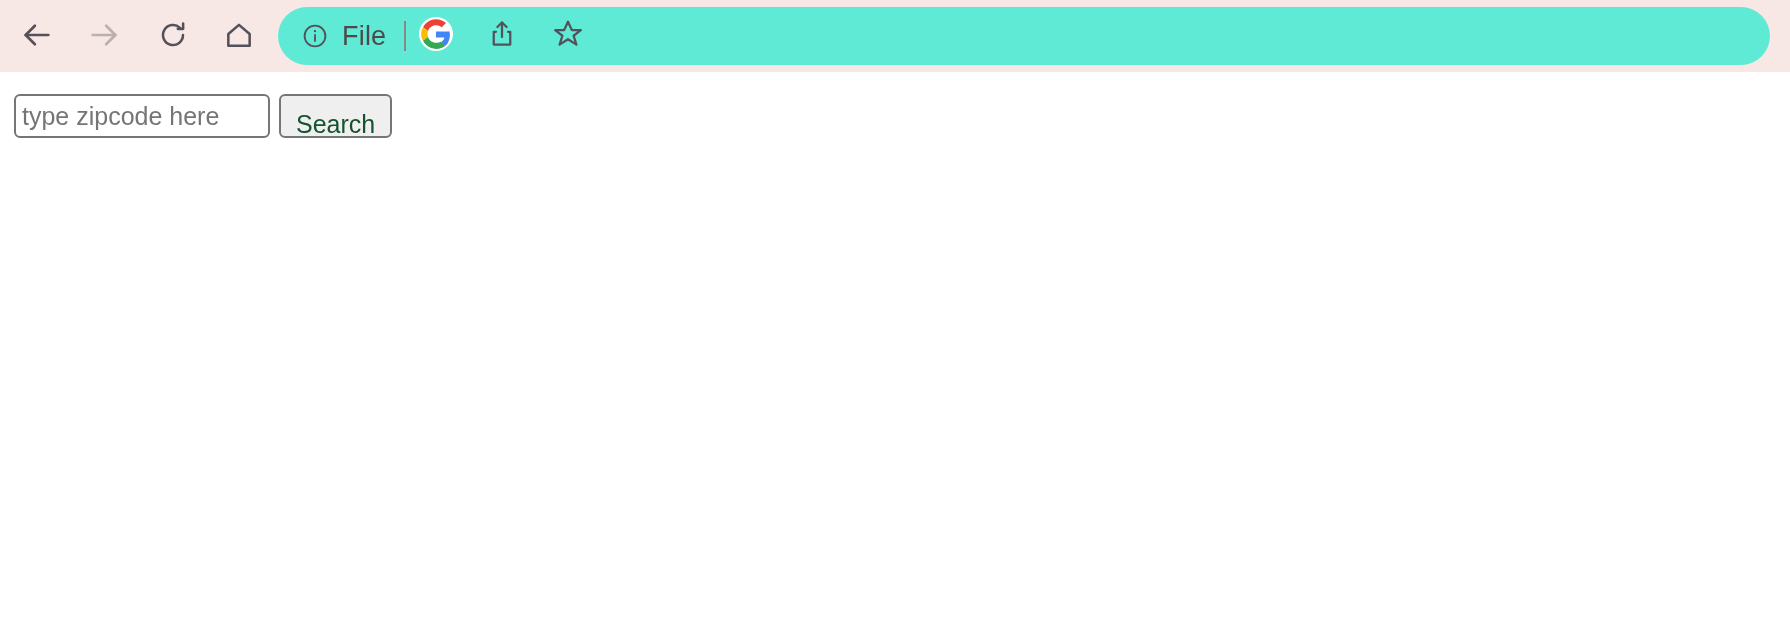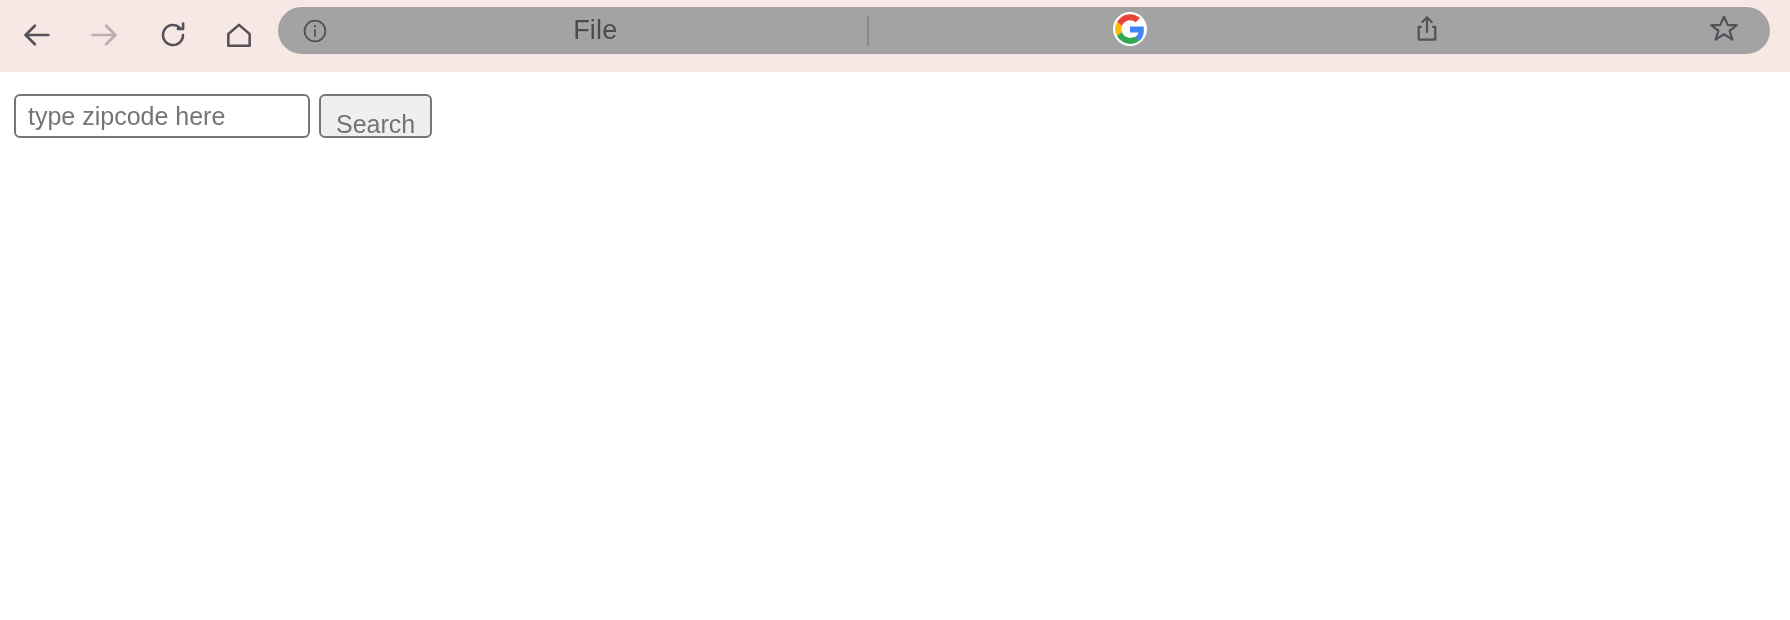--- a/index.html
+++ b/index.html
@@ -40,27 +40,26 @@
   #nav-forward{ left: 78px; }
   #nav-reload { left: 147px; }
   #nav-home   { left: 213px; }
 
   
   #url-pill {
     position: absolute;
     left: 278px;
     top: 7px;
     width: 1492px;
-    height: 47px;
-    background: #a3a3a3;
+    height: 58px;
+    background: #5eead4;
     border-radius: 29px;
     box-sizing: border-box;
     display: flex;
     align-items: center;
-    justify-content: space-between;
   }
 
   #site-info-icon {
     margin-left: 24px;
     width: 26px;
     height: 26px;
     flex: 0 0 auto;
     display: block;
   }
 
@@ -121,45 +120,45 @@
 
   #weather-form {
     position: absolute;
     left: 14px;
     top: 22px;
     display: flex;
     align-items: center;
   }
 
   #zipcode-input {
-    width: 296px;
+    width: 256px;
     height: 44px;
     box-sizing: border-box;
     font-size: 25px;
     font-family: "Liberation Sans", sans-serif;
     color: #000000;
-    padding: 2px 12px;
+    padding: 2px 6px;
     border: 2px solid #767676;
     border-radius: 6px;
     background: #ffffff;
     outline: none;
   }
   #zipcode-input::placeholder {
     color: #757575;
     opacity: 1;
   }
 
   #search-button {
     margin-left: 9px;
     height: 44px;
     box-sizing: border-box;
     padding: 16px 15px;
     font-size: 25px;
     font-family: "Liberation Sans", sans-serif;
-    color: #737373;
+    color: #14532d;
     background: #efefef;
     border: 2px solid #767676;
     border-radius: 6px;
     cursor: pointer;
     line-height: 1;
   }
 </style>
 </head>
 <body>
 

